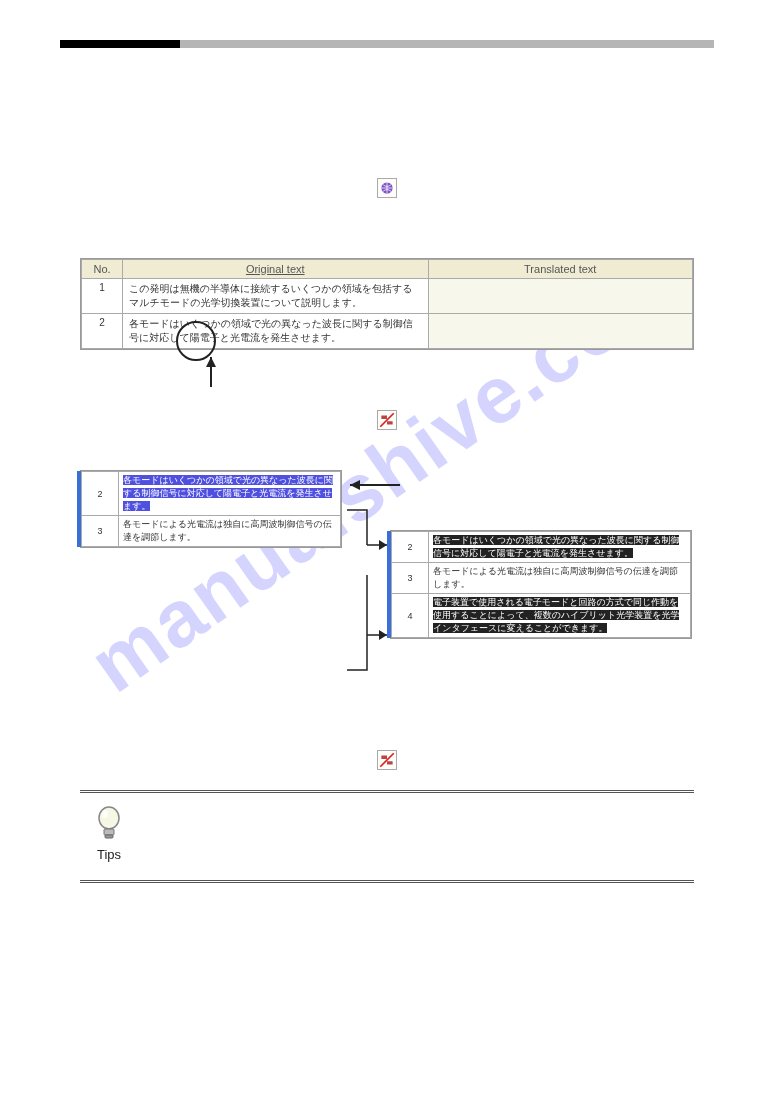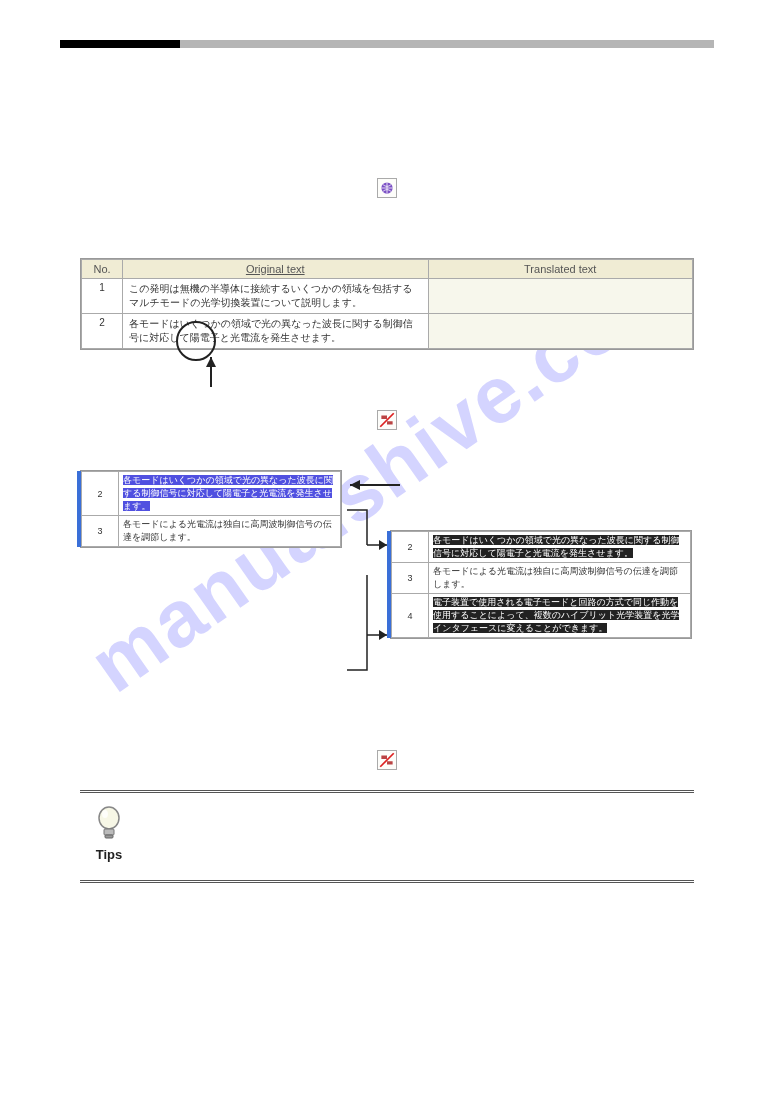--- a/index.html
+++ b/index.html
@@ -85,21 +85,21 @@
   border-top: 3px double #555;
   border-bottom: 3px double #555;
   padding: 12px 4px 18px 4px;
   margin: 20px 20px;
   display: flex;
   align-items: flex-start;
   gap: 18px;
 }
 .bulb-wrap { text-align: center; width: 50px; }
 .bulb-svg { width: 28px; height: 40px; display: block; margin: 0 auto; }
-.tips-label { font-weight: bold; font-size: 13px; color: #222; margin-top: 2px; }
+.tips-label { font-weight: normal; font-size: 13px; color: #222; margin-top: 2px; }
 .icon-inline {
   display: inline-block;
   width: 18px; height: 18px;
   border: 1px solid #aaa;
   vertical-align: middle;
   margin: 0 3px;
   background: #fdfdfa;
   position: relative;
 }
 .icon-inline svg { width: 100%; height: 100%; }

